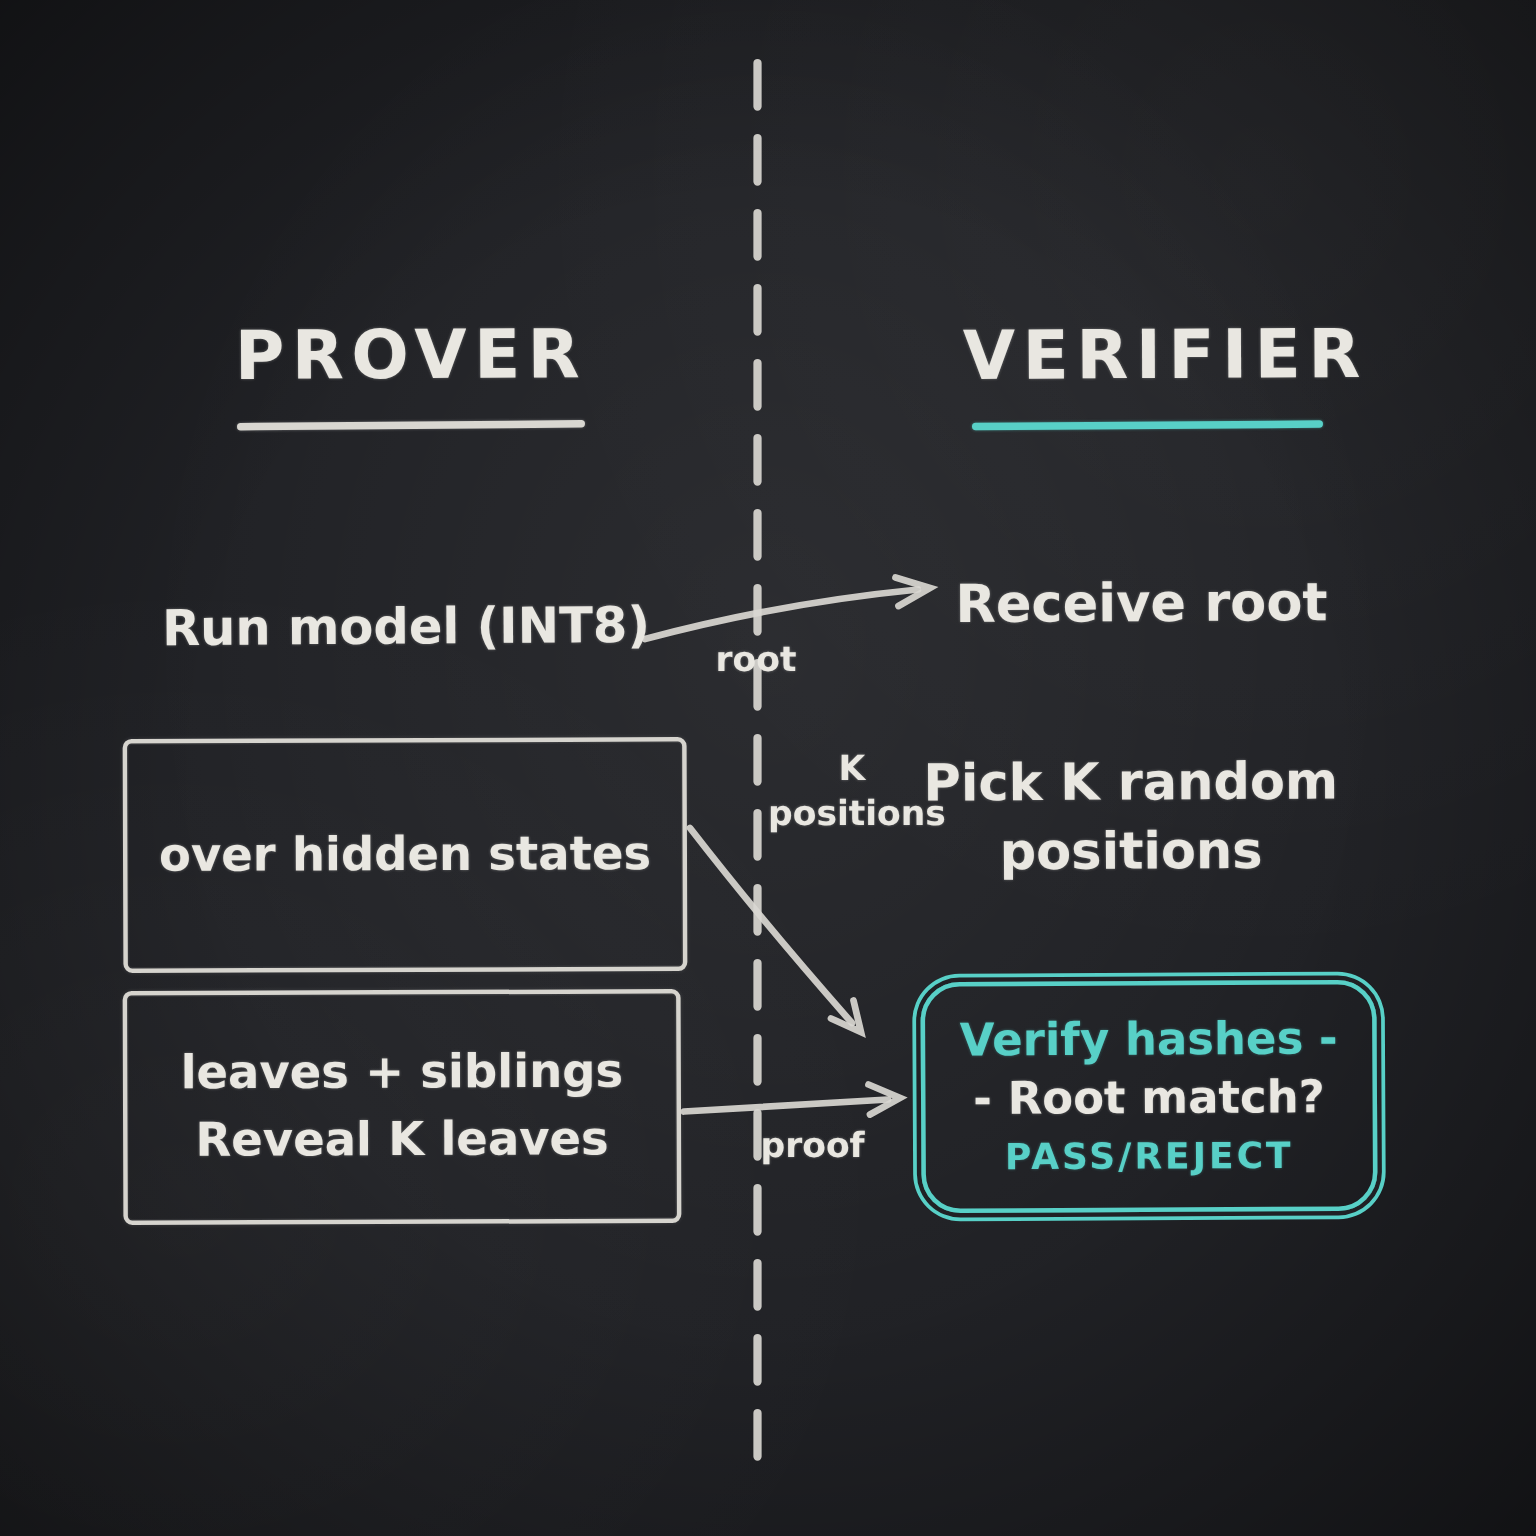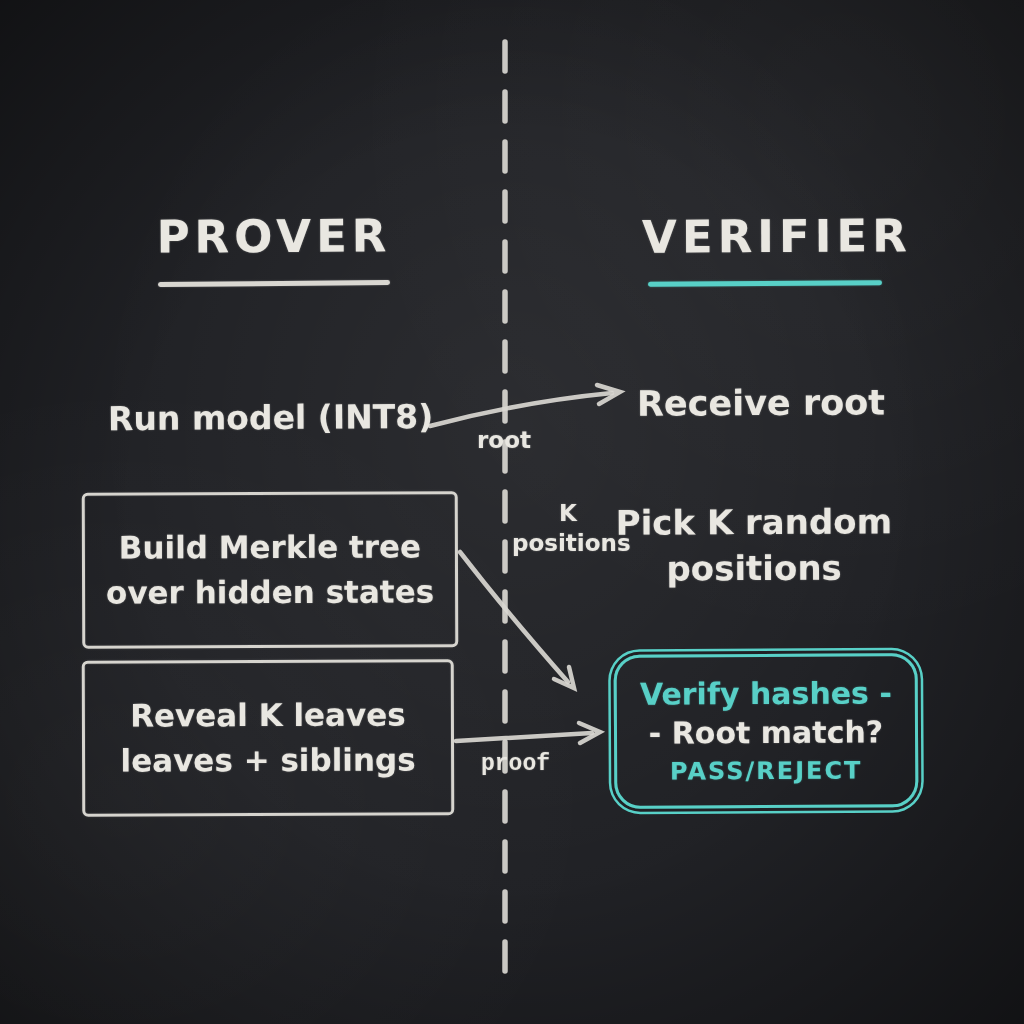--- a/index.html
+++ b/index.html
@@ -109,37 +109,36 @@
 
   <div class="abs chalk col-title" style="left:152px; top:210px; width:244px;">PROVER</div>
   <div class="abs underline white" style="left:158px; top:281px; width:232px;"></div>
 
   <div class="abs chalk col-title" style="left:642px; top:210px; width:244px;">VERIFIER</div>
   <div class="abs underline teal" style="left:648px; top:281px; width:234px;"></div>
 
   <div class="abs chalk step-text" style="left:108px; top:398px; transform:rotate(-0.4deg);">Run model (INT8)</div>
 
   <div class="abs chalk chalk-box" style="left:82px; top:492px; width:370px; height:150px;">
-    <div>Build Merkle tree</div>
     <div>over hidden states</div>
   </div>
 
   <div class="abs chalk chalk-box" style="left:82px; top:660px; width:366px; height:150px;">
+    <div>leaves + siblings</div>
     <div>Reveal K leaves</div>
-    <div>leaves + siblings</div>
   </div>
 
   <div class="abs chalk small-label" style="left:477px; top:427px;">root</div>
 
   <div class="abs chalk small-label" style="left:512px; top:499px; width:112px; text-align:center; line-height:1.3;">
     <div>K</div>
     <div>positions</div>
   </div>
 
-  <div class="abs chalk small-label" style="left:481px; top:751px;font-family:Liberation Mono, monospace;">proof</div>
+  <div class="abs chalk small-label" style="left:507px; top:751px;">proof</div>
 
   <div class="abs chalk step-text" style="left:630px; top:383px; width:262px; text-align:center; font-size:35px; transform:rotate(-0.3deg);">Receive root</div>
 
   <div class="abs chalk step-text" style="left:612px; top:500px; width:284px; text-align:center; font-size:34px; line-height:1.35; transform:rotate(-0.3deg);">
     <div>Pick K random</div>
     <div>positions</div>
   </div>
 
   <div class="abs verify-box" style="left:614px; top:654px; width:298px; height:148px;">
     <div class="teal-text" style="font-weight:bold;">Verify hashes -</div>

